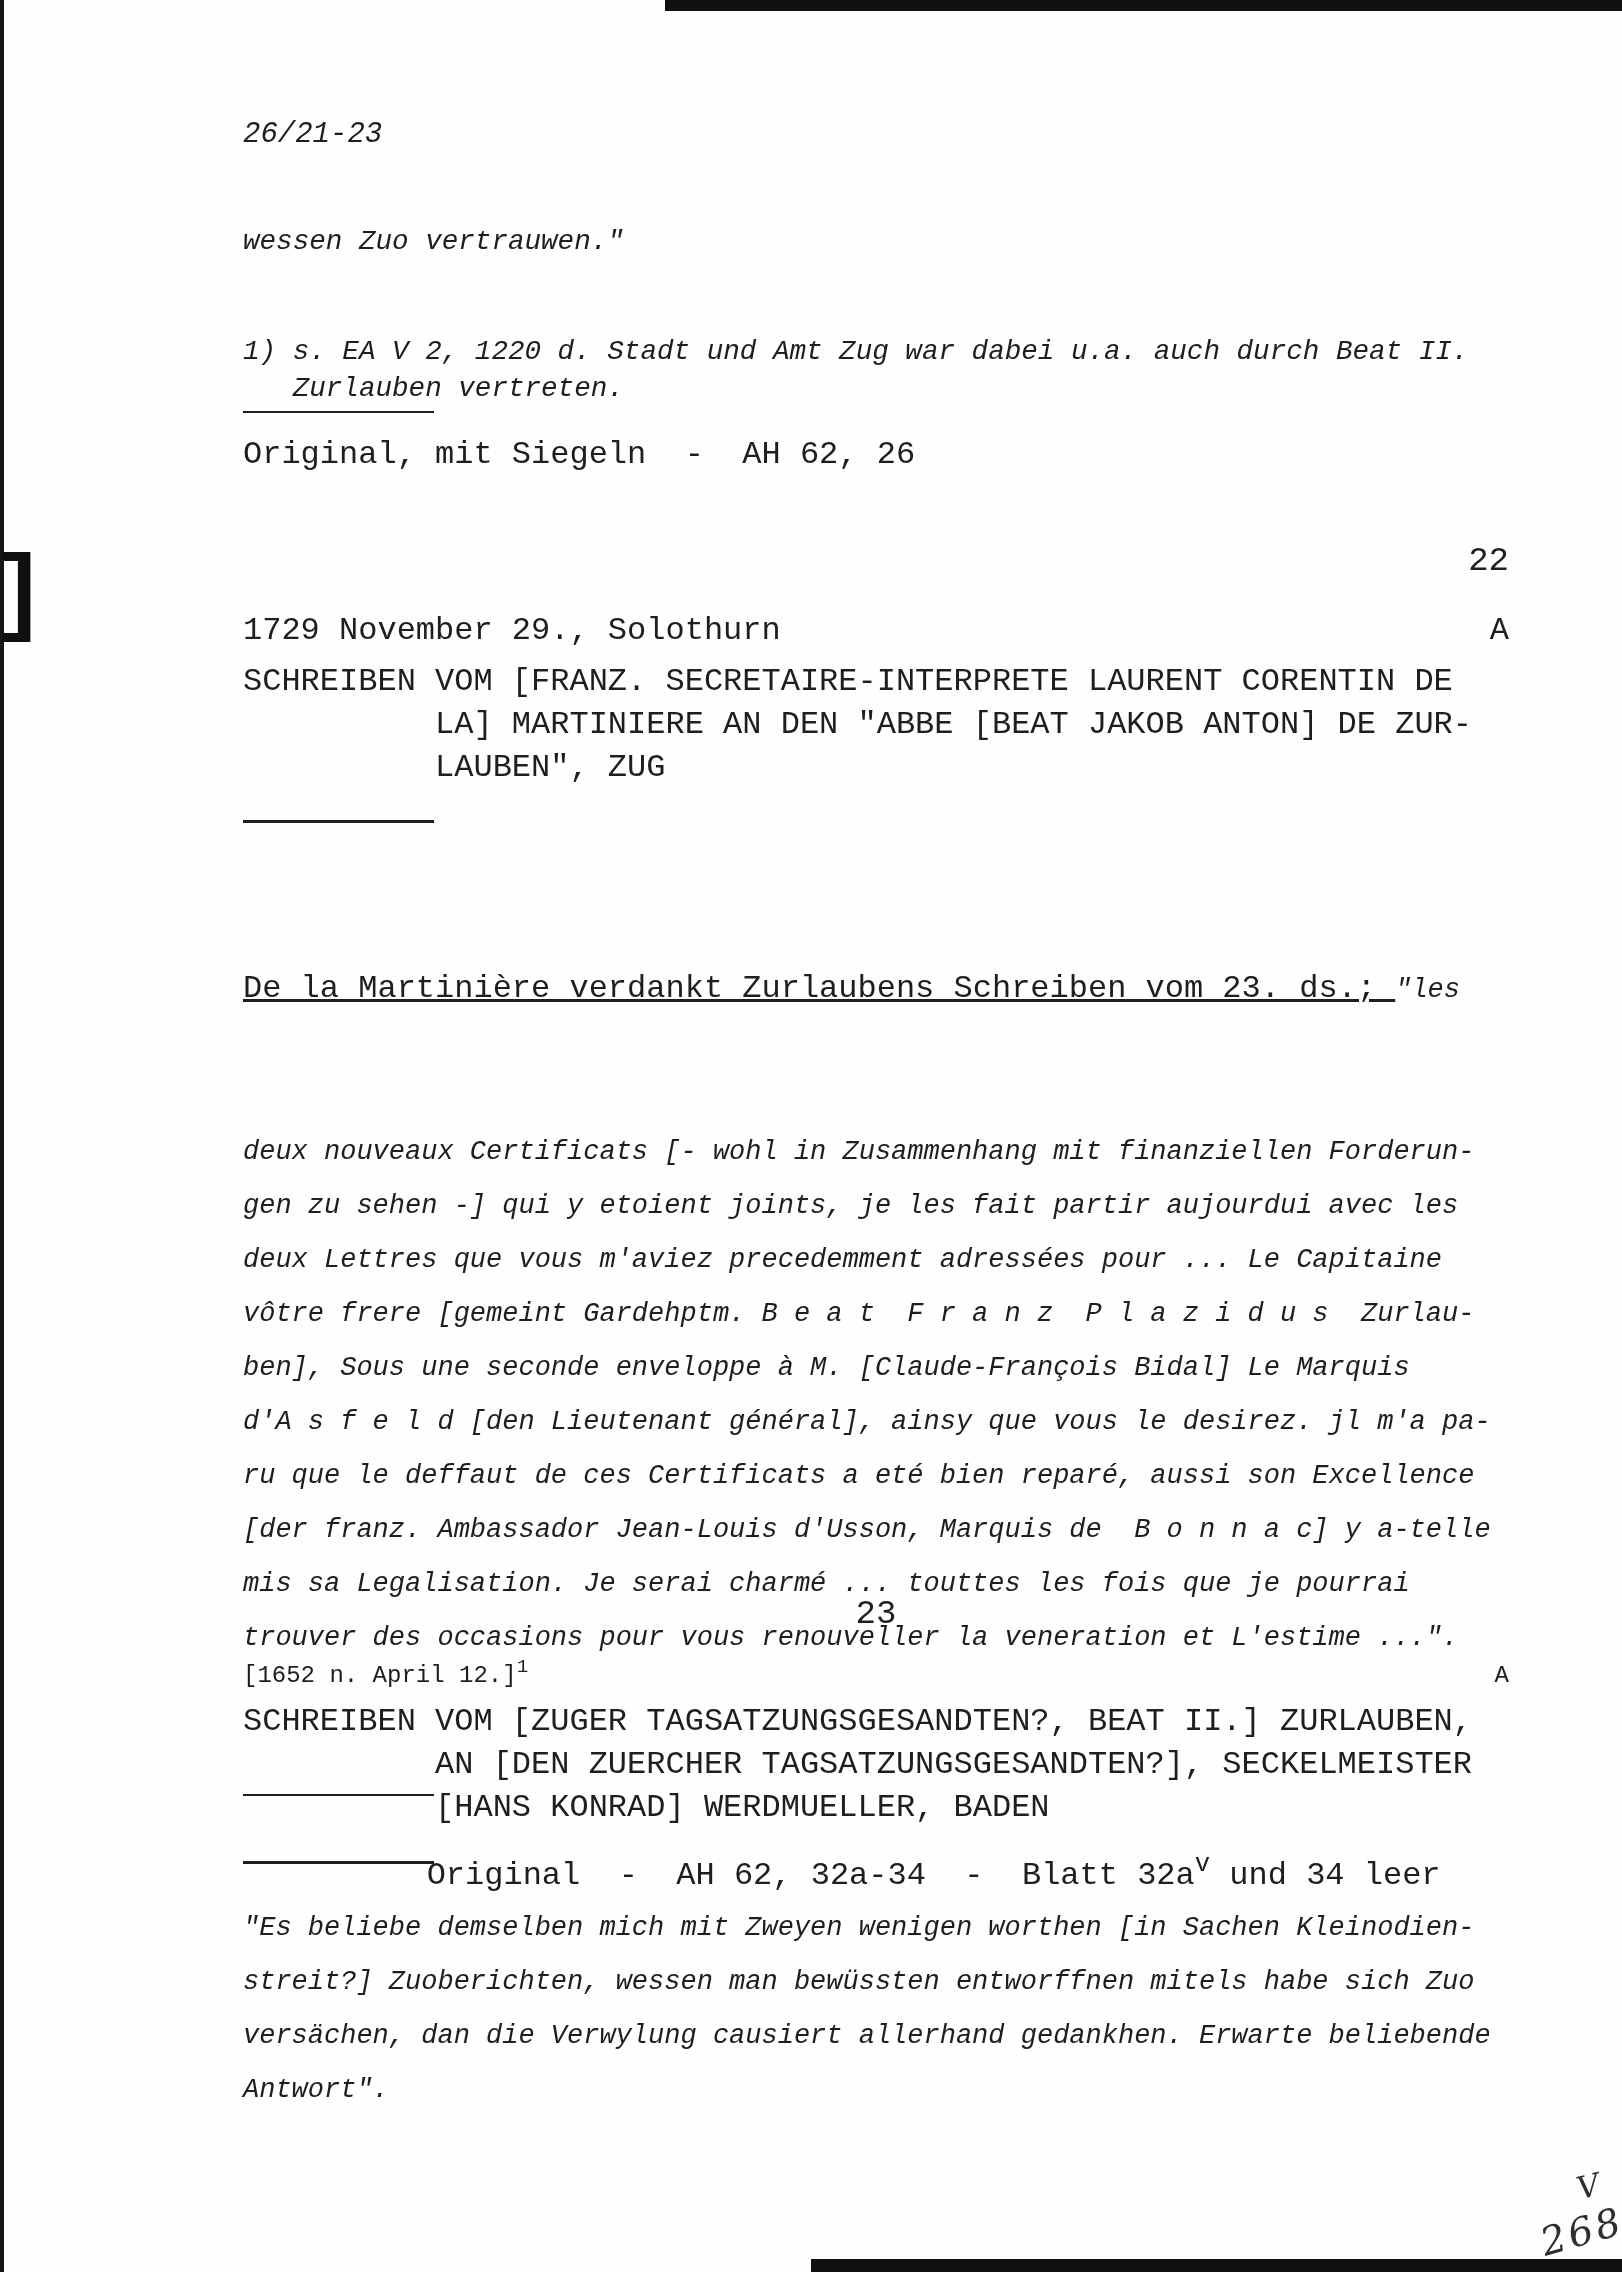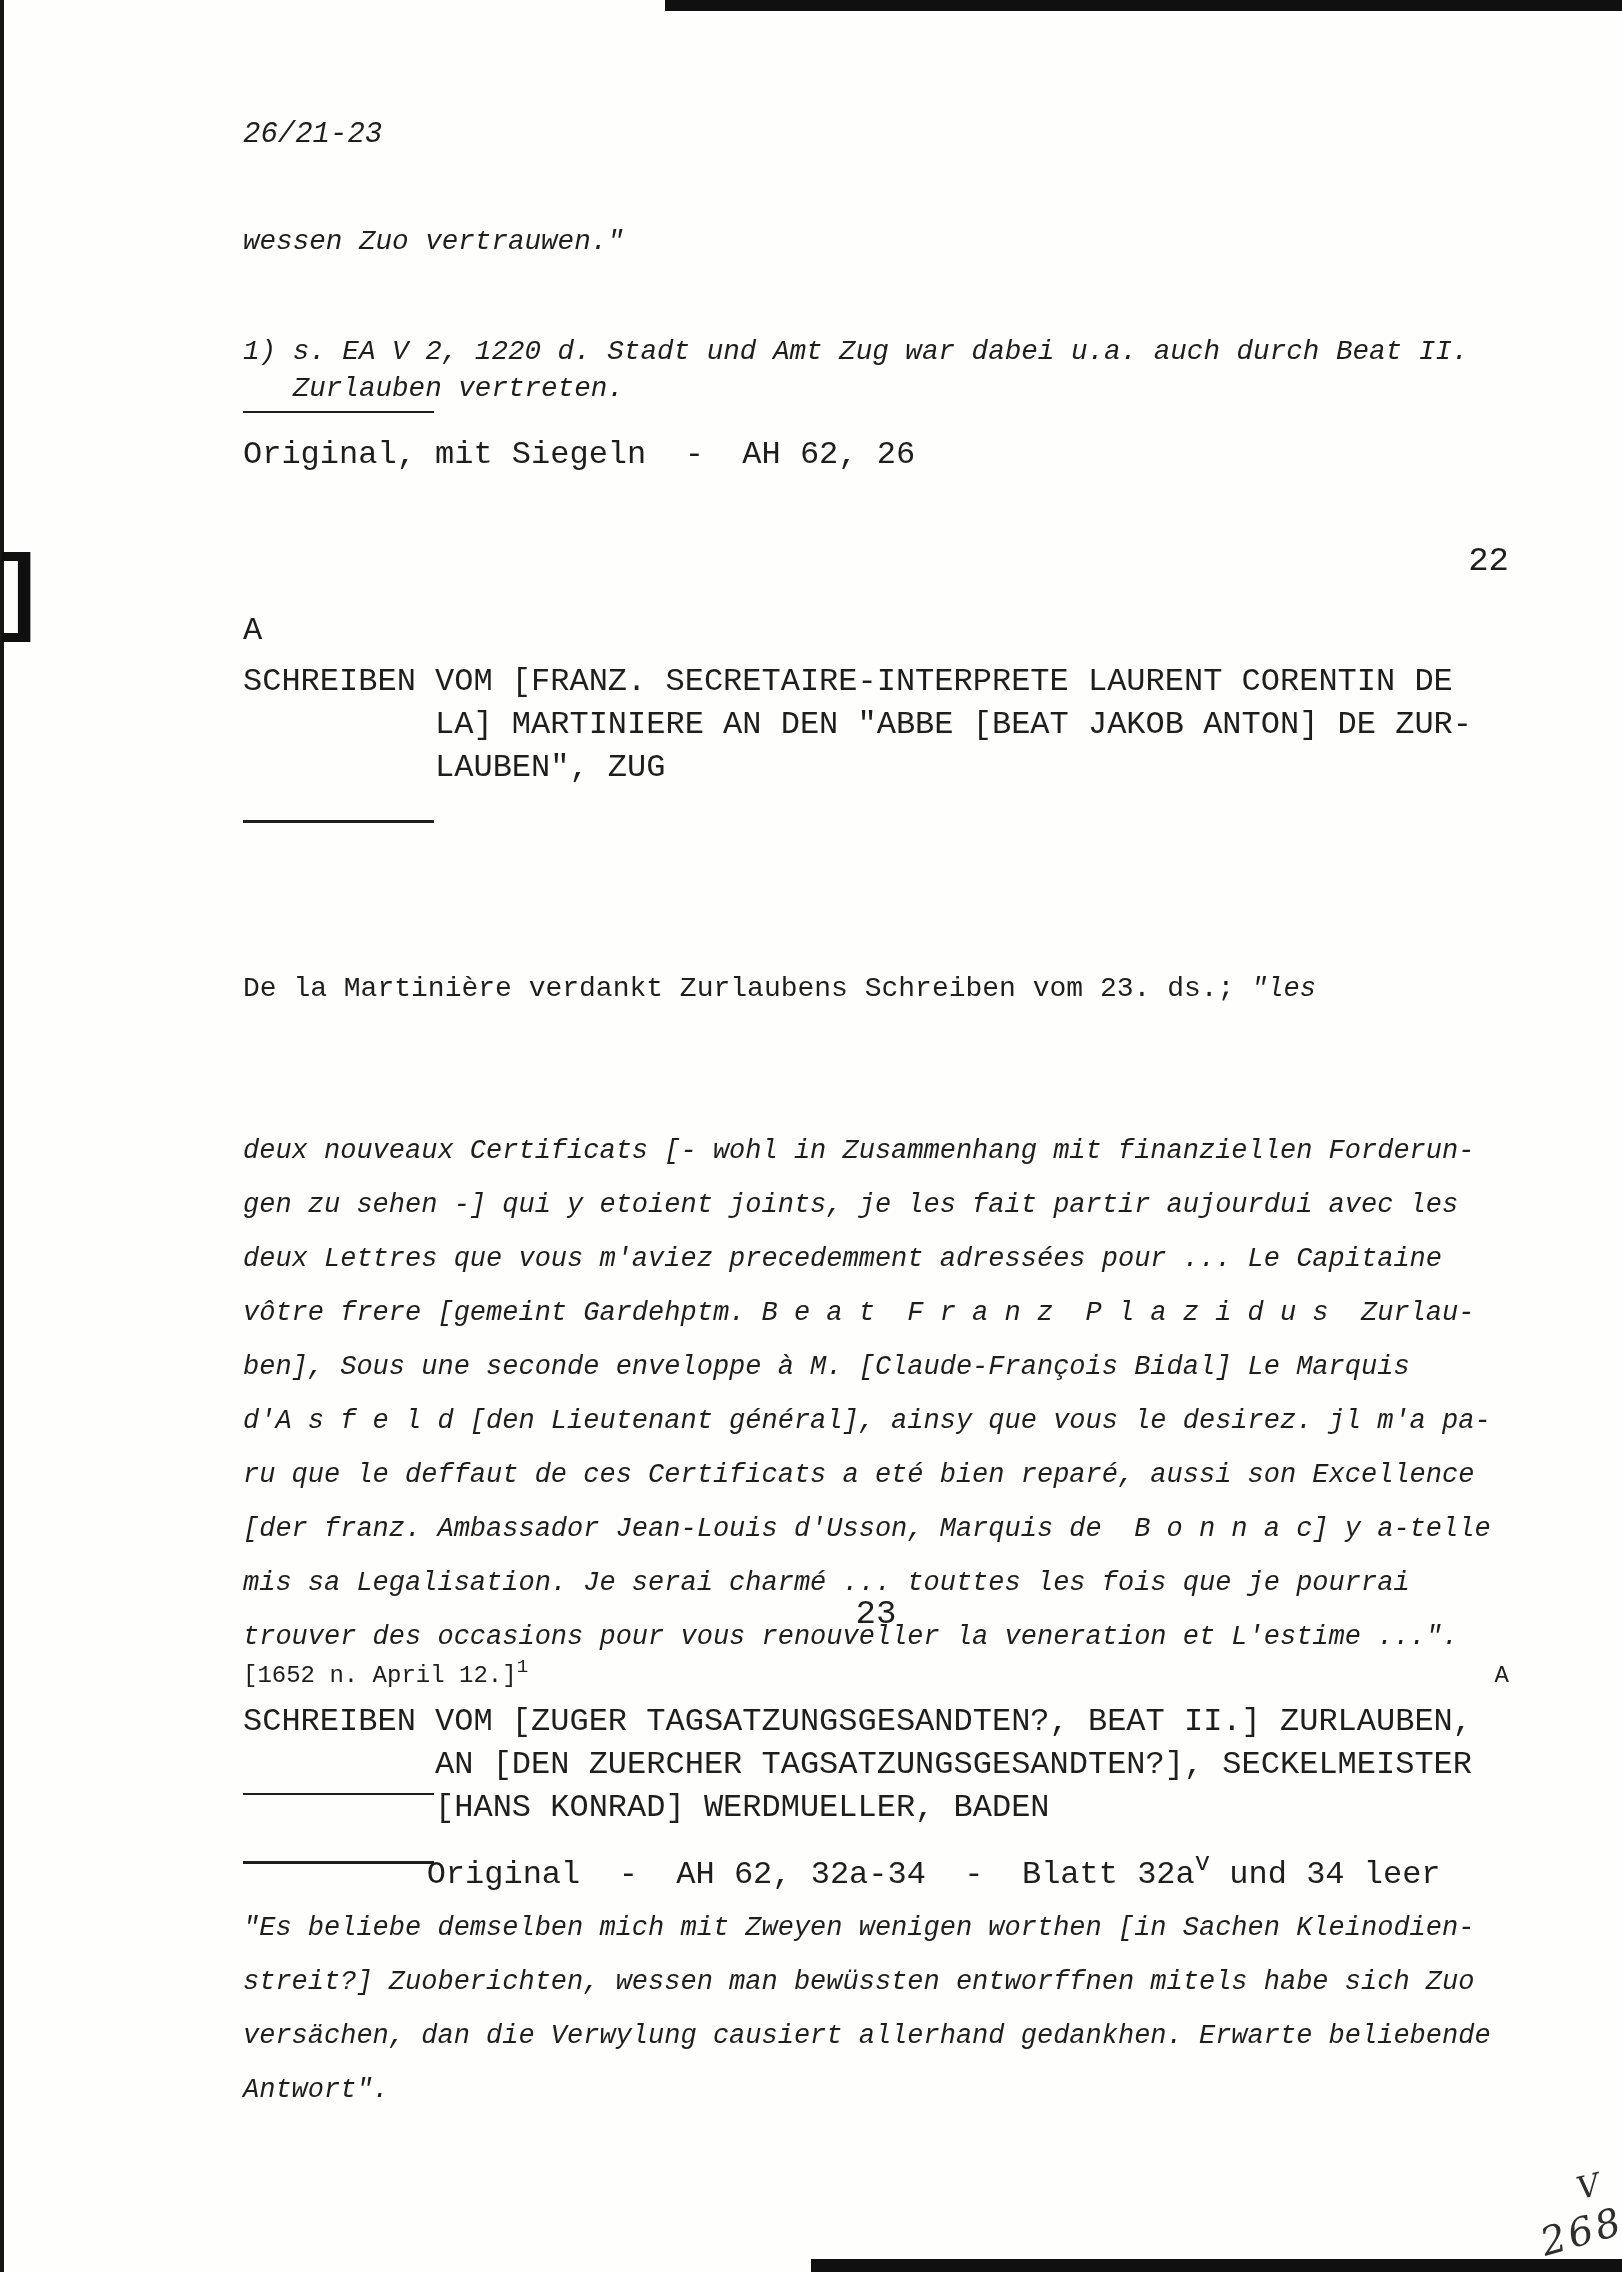--- a/index.html
+++ b/index.html
@@ -40,31 +40,32 @@
 
   <div class="abs rule" style="left:243px;top:411px;width:191px;"></div>
 
   <div class="abs pre" style="left:243px;top:436px;font-size:32px;">Original, mit Siegeln  -  AH 62, 26</div>
 
   <div class="abs" style="left:243px;top:542px;width:1266px;">
 
     <div style="text-align:right;font-size:34px;">22</div>
 
     <div class="row" style="margin-top:32px;font-size:32px;">
+      <span>1729 November 29., Solothurn</span>
       <span>A</span>
     </div>
 
     <div class="title" style="margin-top:11.4px;">SCHREIBEN VOM [FRANZ. SECRETAIRE-INTERPRETE LAURENT CORENTIN DE
           LA] MARTINIERE AN DEN "ABBE [BEAT JAKOB ANTON] DE ZUR-
           LAUBEN", ZUG</div>
 
     <div class="rule" style="width:191px;margin-top:31px;"></div>
 
     <div class="bodyblock" style="margin-top:31px;">
-      <div><span style="font-size:28px;">De la Martinière verdankt Zurlaubens Schreiben vom 23. ds.; </span><span class="it">"les</span></div>
+      <div><span style="font-size:32px;text-decoration:underline;">De la Martinière verdankt Zurlaubens Schreiben vom 23. ds.; </span><span class="it">"les</span></div>
       <div class="it">deux nouveaux Certificats [- wohl in Zusammenhang mit finanziellen Forderun-
 gen zu sehen -] qui y etoient joints, je les fait partir aujourdui avec les
 deux Lettres que vous m'aviez precedemment adressées pour ... Le Capitaine
 vôtre frere [gemeint Gardehptm. B e a t  F r a n z  P l a z i d u s  Zurlau-
 ben], Sous une seconde enveloppe à M. [Claude-François Bidal] Le Marquis
 d'A s f e l d [den Lieutenant général], ainsy que vous le desirez. jl m'a pa-
 ru que le deffaut de ces Certificats a eté bien reparé, aussi son Excellence
 [der franz. Ambassador Jean-Louis d'Usson, Marquis de  B o n n a c] y a-telle
 mis sa Legalisation. Je serai charmé ... touttes les fois que je pourrai
 trouver des occasions pour vous renouveller la veneration et L'estime ...".</div>

